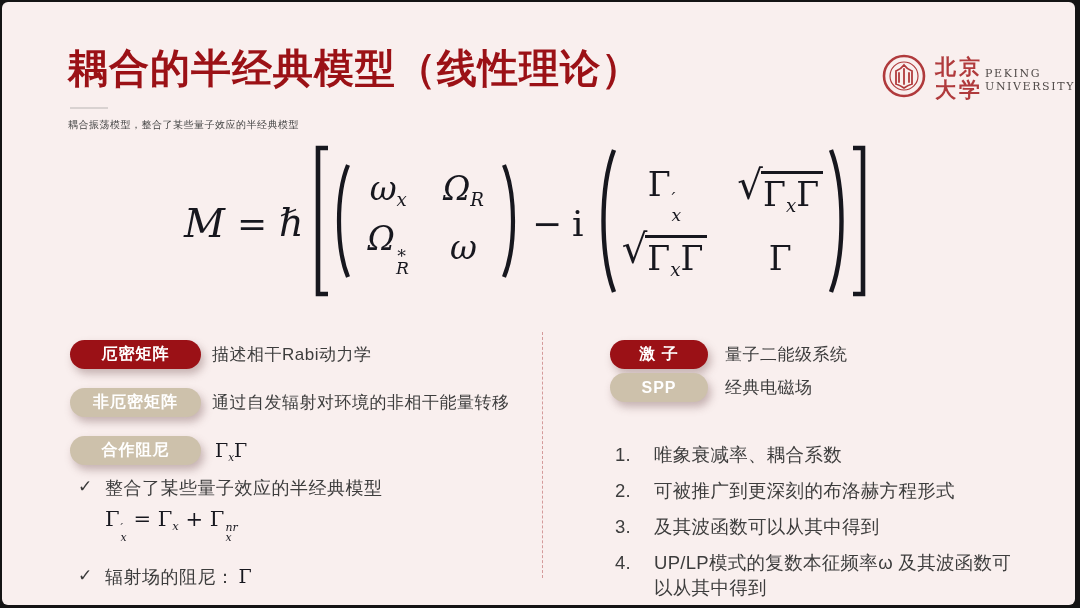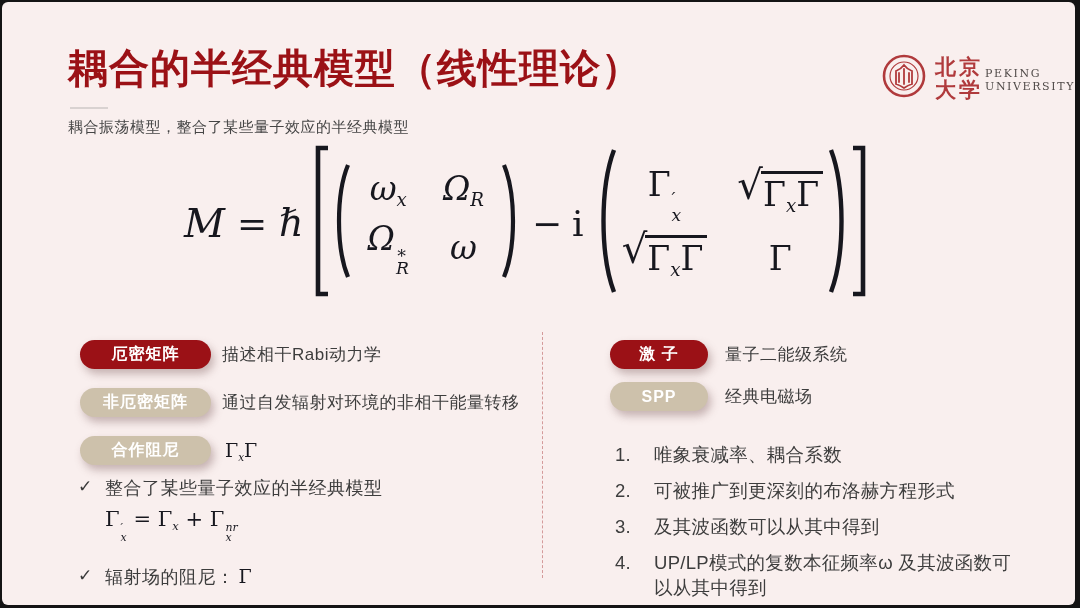--- a/index.html
+++ b/index.html
@@ -13,21 +13,21 @@
   }
   
   .title{
     position:absolute;left:66px;top:42px;font-size:40px;line-height:1.2;
     font-weight:900;color:#9b1116;letter-spacing:1px;
   }
   .title-divider{
     position:absolute;left:68px;top:105px;width:38px;height:2px;background:#d9d2d1;
   }
   .subtitle{
-    position:absolute;left:66px;top:116px;font-size:15px;color:#454545;letter-spacing:.5px;
+    position:absolute;left:66px;top:116px;font-size:10px;color:#454545;letter-spacing:.5px;
   }
   
   .logo{position:absolute;left:880px;top:52px;display:flex;align-items:center;gap:9px;}
   .logo-text{display:flex;flex-direction:row;align-items:center;}
   .logo-cn{
     font-family:"DejaVu Serif", serif;font-weight:700;font-size:21px;color:#b03a3c;
     letter-spacing:3px;line-height:1.1;
   }
   .logo-en{
     font-family:"DejaVu Serif", serif;font-size:11px;color:#514b49;letter-spacing:1.6px;margin-top:3px;
@@ -61,22 +61,22 @@
   .sqrt-body{border-top:3px solid currentColor;line-height:1.2;padding:1px 4px 0 2px;margin-left:-2px;}
   .minus-i{display:flex;align-items:center;margin:0 10px;}
   .minus-i .minus{font-size:36px;margin-right:10px;}
   .minus-i .rm-i{font-size:36px;font-style:normal;}
   
   .col-divider{
     position:absolute;left:540px;top:330px;height:246px;width:0;
     border-left:1px dashed #d49a9a;
   }
   .def-rows{position:absolute;display:flex;flex-direction:column;}
-  .def-rows.left{left:78px;top:338px;gap:19px;}
-  .def-rows.right{left:608px;top:338px;gap:13px;}
+  .def-rows.left{left:68px;top:338px;gap:19px;}
+  .def-rows.right{left:608px;top:338px;gap:4px;}
   .def-row{display:flex;align-items:center;}
   .pill{
     height:29px;border-radius:15px;display:flex;align-items:center;justify-content:center;
     color:#ffffff;font-weight:700;font-size:16px;letter-spacing:1px;flex:0 0 auto;
     box-shadow:3px 5px 8px rgba(135,105,105,.45);
   }
   .pill.w130{width:131px;}
   .pill.w97{width:98px;}
   .pill.red{background:#9b1116;}
   .pill.tan{background:#cdc1ab;}

